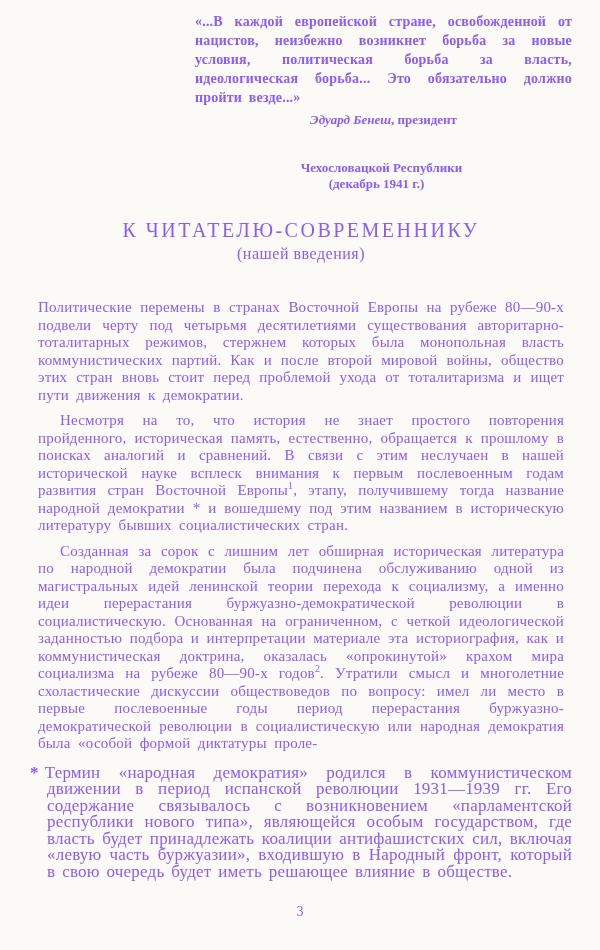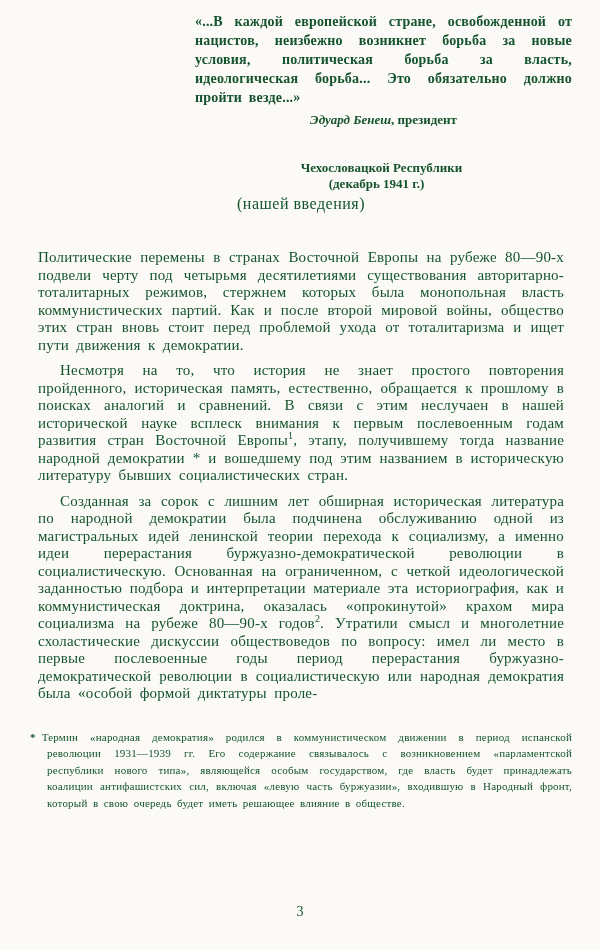--- a/index.html
+++ b/index.html
@@ -6,21 +6,21 @@
     margin: 0;
     padding: 0;
     background: #e9e7e1;
   }
   .page {
     position: relative;
     width: 600px;
     height: 950px;
     margin: 0 auto;
     background: #fbfaf6;
-    color: #14532d;
+    color: #8b5cf6;
     font-family: "Liberation Serif", "DejaVu Serif", serif;
     box-sizing: border-box;
     padding: 12px 28px 0 30px;
     overflow: hidden;
   }
 
   
   .epigraph {
     margin-left: 165px;
   }
@@ -83,22 +83,22 @@
     font-size: 10px;
     line-height: 0;
     vertical-align: super;
   }
   .star-ref {
     white-space: pre;
   }
 
   
   .footnote {
-    margin-top: 26px;
-    font-size: 11px;
+    margin-top: 12px;
+    font-size: 17px;
     line-height: 16.5px;
     text-align: justify;
     word-spacing: 2.5px;
     letter-spacing: 0.2px;
     padding-left: 17px;
     text-indent: -17px;
   }
   .footnote-marker {
     font-weight: bold;
     padding-right: 6px;
@@ -121,20 +121,21 @@
 
   <div class="epigraph">
     <p class="epigraph-text">«...В каждой европейской стране, освобожденной от нацистов, неизбежно возникнет борьба за новые условия, политическая борьба за власть, идеологическая борьба... Это обязательно должно пройти везде...»</p>
     <div class="attribution">
       <div class="attr-line1"><span class="attr-author">Эдуард Бенеш</span><span>, президент</span></div>
       <div class="attr-line2">Чехословацкой Республики</div>
       <div class="attr-line3">(декабрь 1941 г.)</div>
     </div>
   </div>
 
+  <h1 class="title">К ЧИТАТЕЛЮ-СОВРЕМЕННИКУ</h1>
   <div class="subtitle">(нашей введения)</div>
 
   <div class="body-text">
     <p class="para no-indent">Политические перемены в странах Восточной Европы на рубеже 80—90-х подвели черту под четырьмя десятилетиями существования авторитарно-тоталитарных режимов, стержнем которых была монопольная власть коммунистических партий. Как и после второй мировой войны, общество этих стран вновь стоит перед проблемой ухода от тоталитаризма и ищет пути движения к демократии.</p>
     <p class="para"><span>Несмотря на то, что история не знает простого повторения пройденного, историческая память, естественно, обращается к прошлому в поисках аналогий и сравнений. В связи с этим неслучаен в нашей исторической науке всплеск внимания к первым послевоенным годам развития стран Восточной Европы</span><sup class="fn-ref">1</sup><span>, этапу, получившему тогда название народной демократии</span><span class="star-ref"> *</span><span> и вошедшему под этим названием в историческую литературу бывших социалистических стран.</span></p>
     <p class="para"><span>Созданная за сорок с лишним лет обширная историческая литература по народной демократии была подчинена обслуживанию одной из магистральных идей ленинской теории перехода к социализму, а именно идеи перерастания буржуазно-демократической революции в социалистическую. Основанная на ограниченном, с четкой идеологической заданностью подбора и интерпретации материале эта историография, как и коммунистическая доктрина, оказалась «опрокинутой» крахом мира социализма на рубеже 80—90-х годов</span><sup class="fn-ref">2</sup><span>. Утратили смысл и многолетние схоластические дискуссии обществоведов по вопросу: имел ли место в первые послевоенные годы период перерастания буржуазно-демократической революции в социалистическую или народная демократия была «особой формой диктатуры проле-</span></p>
   </div>
 
   <div class="footnote">
     <span class="footnote-marker">*</span><span class="footnote-text">Термин «народная демократия» родился в коммунистическом движении в период испанской революции 1931—1939 гг. Его содержание связывалось с возникновением «парламентской республики нового типа», являющейся особым государством, где власть будет принадлежать коалиции антифашистских сил, включая «левую часть буржуазии», входившую в Народный фронт, который в свою очередь будет иметь решающее влияние в обществе.</span>

